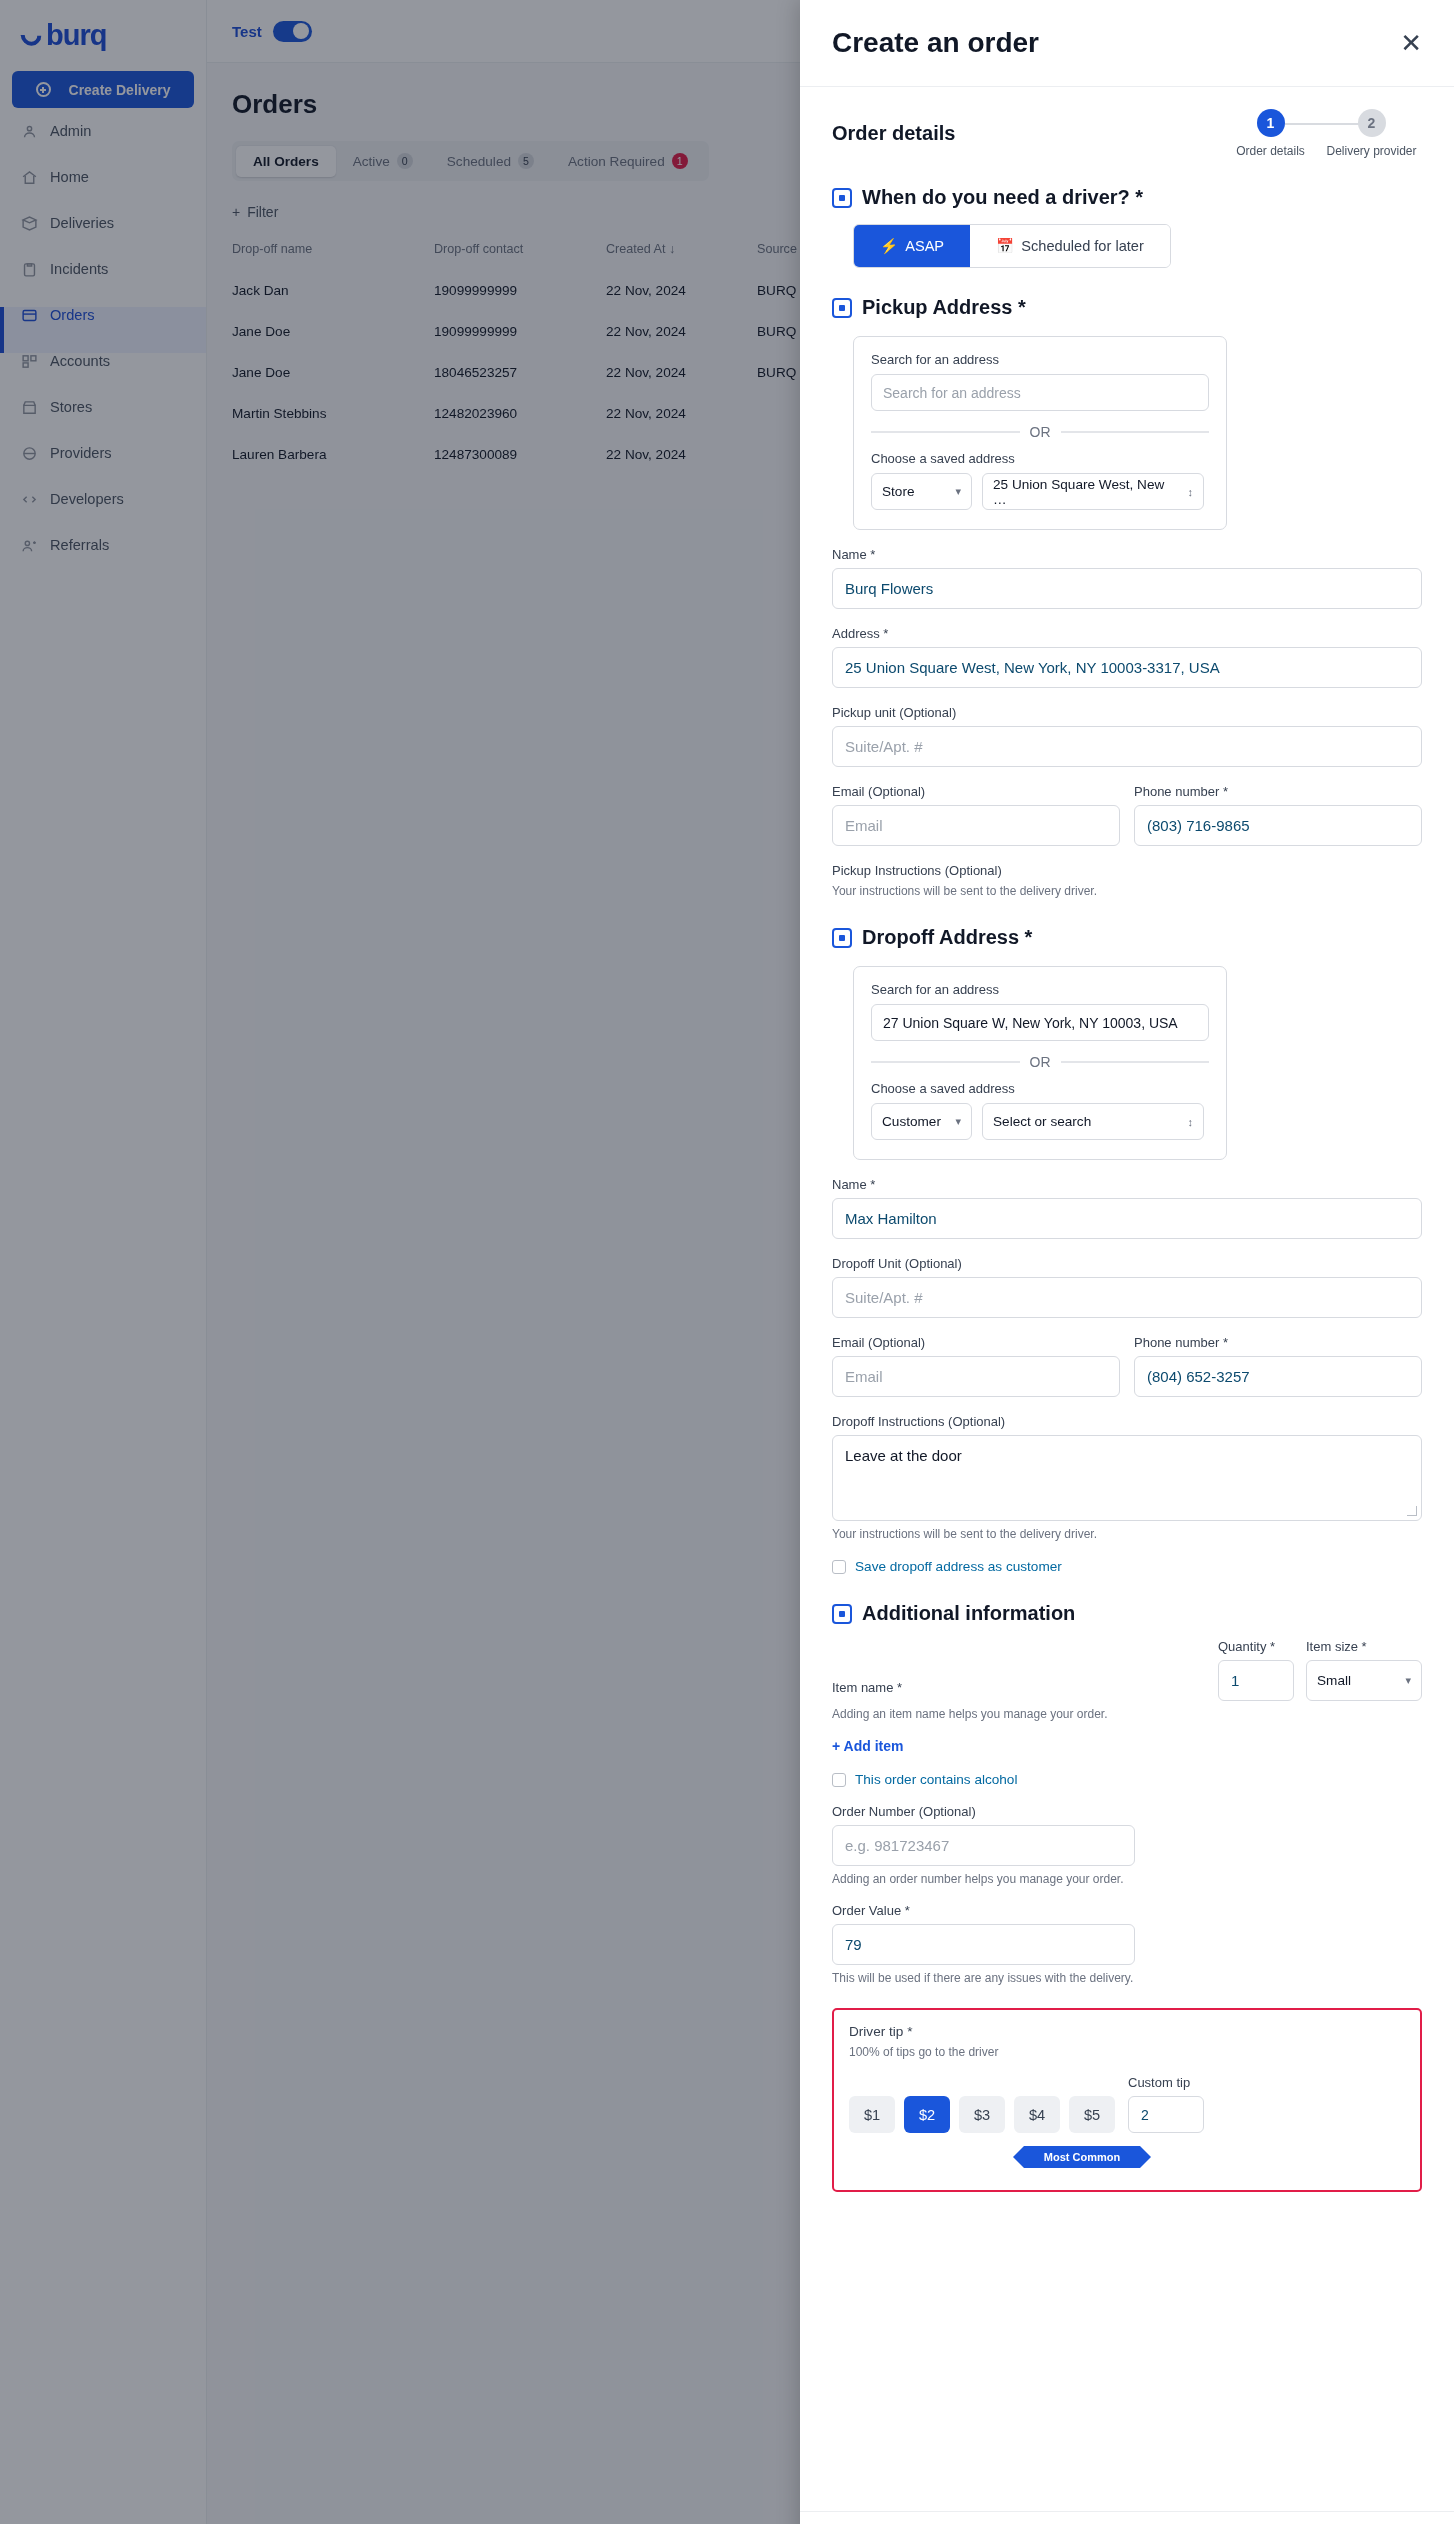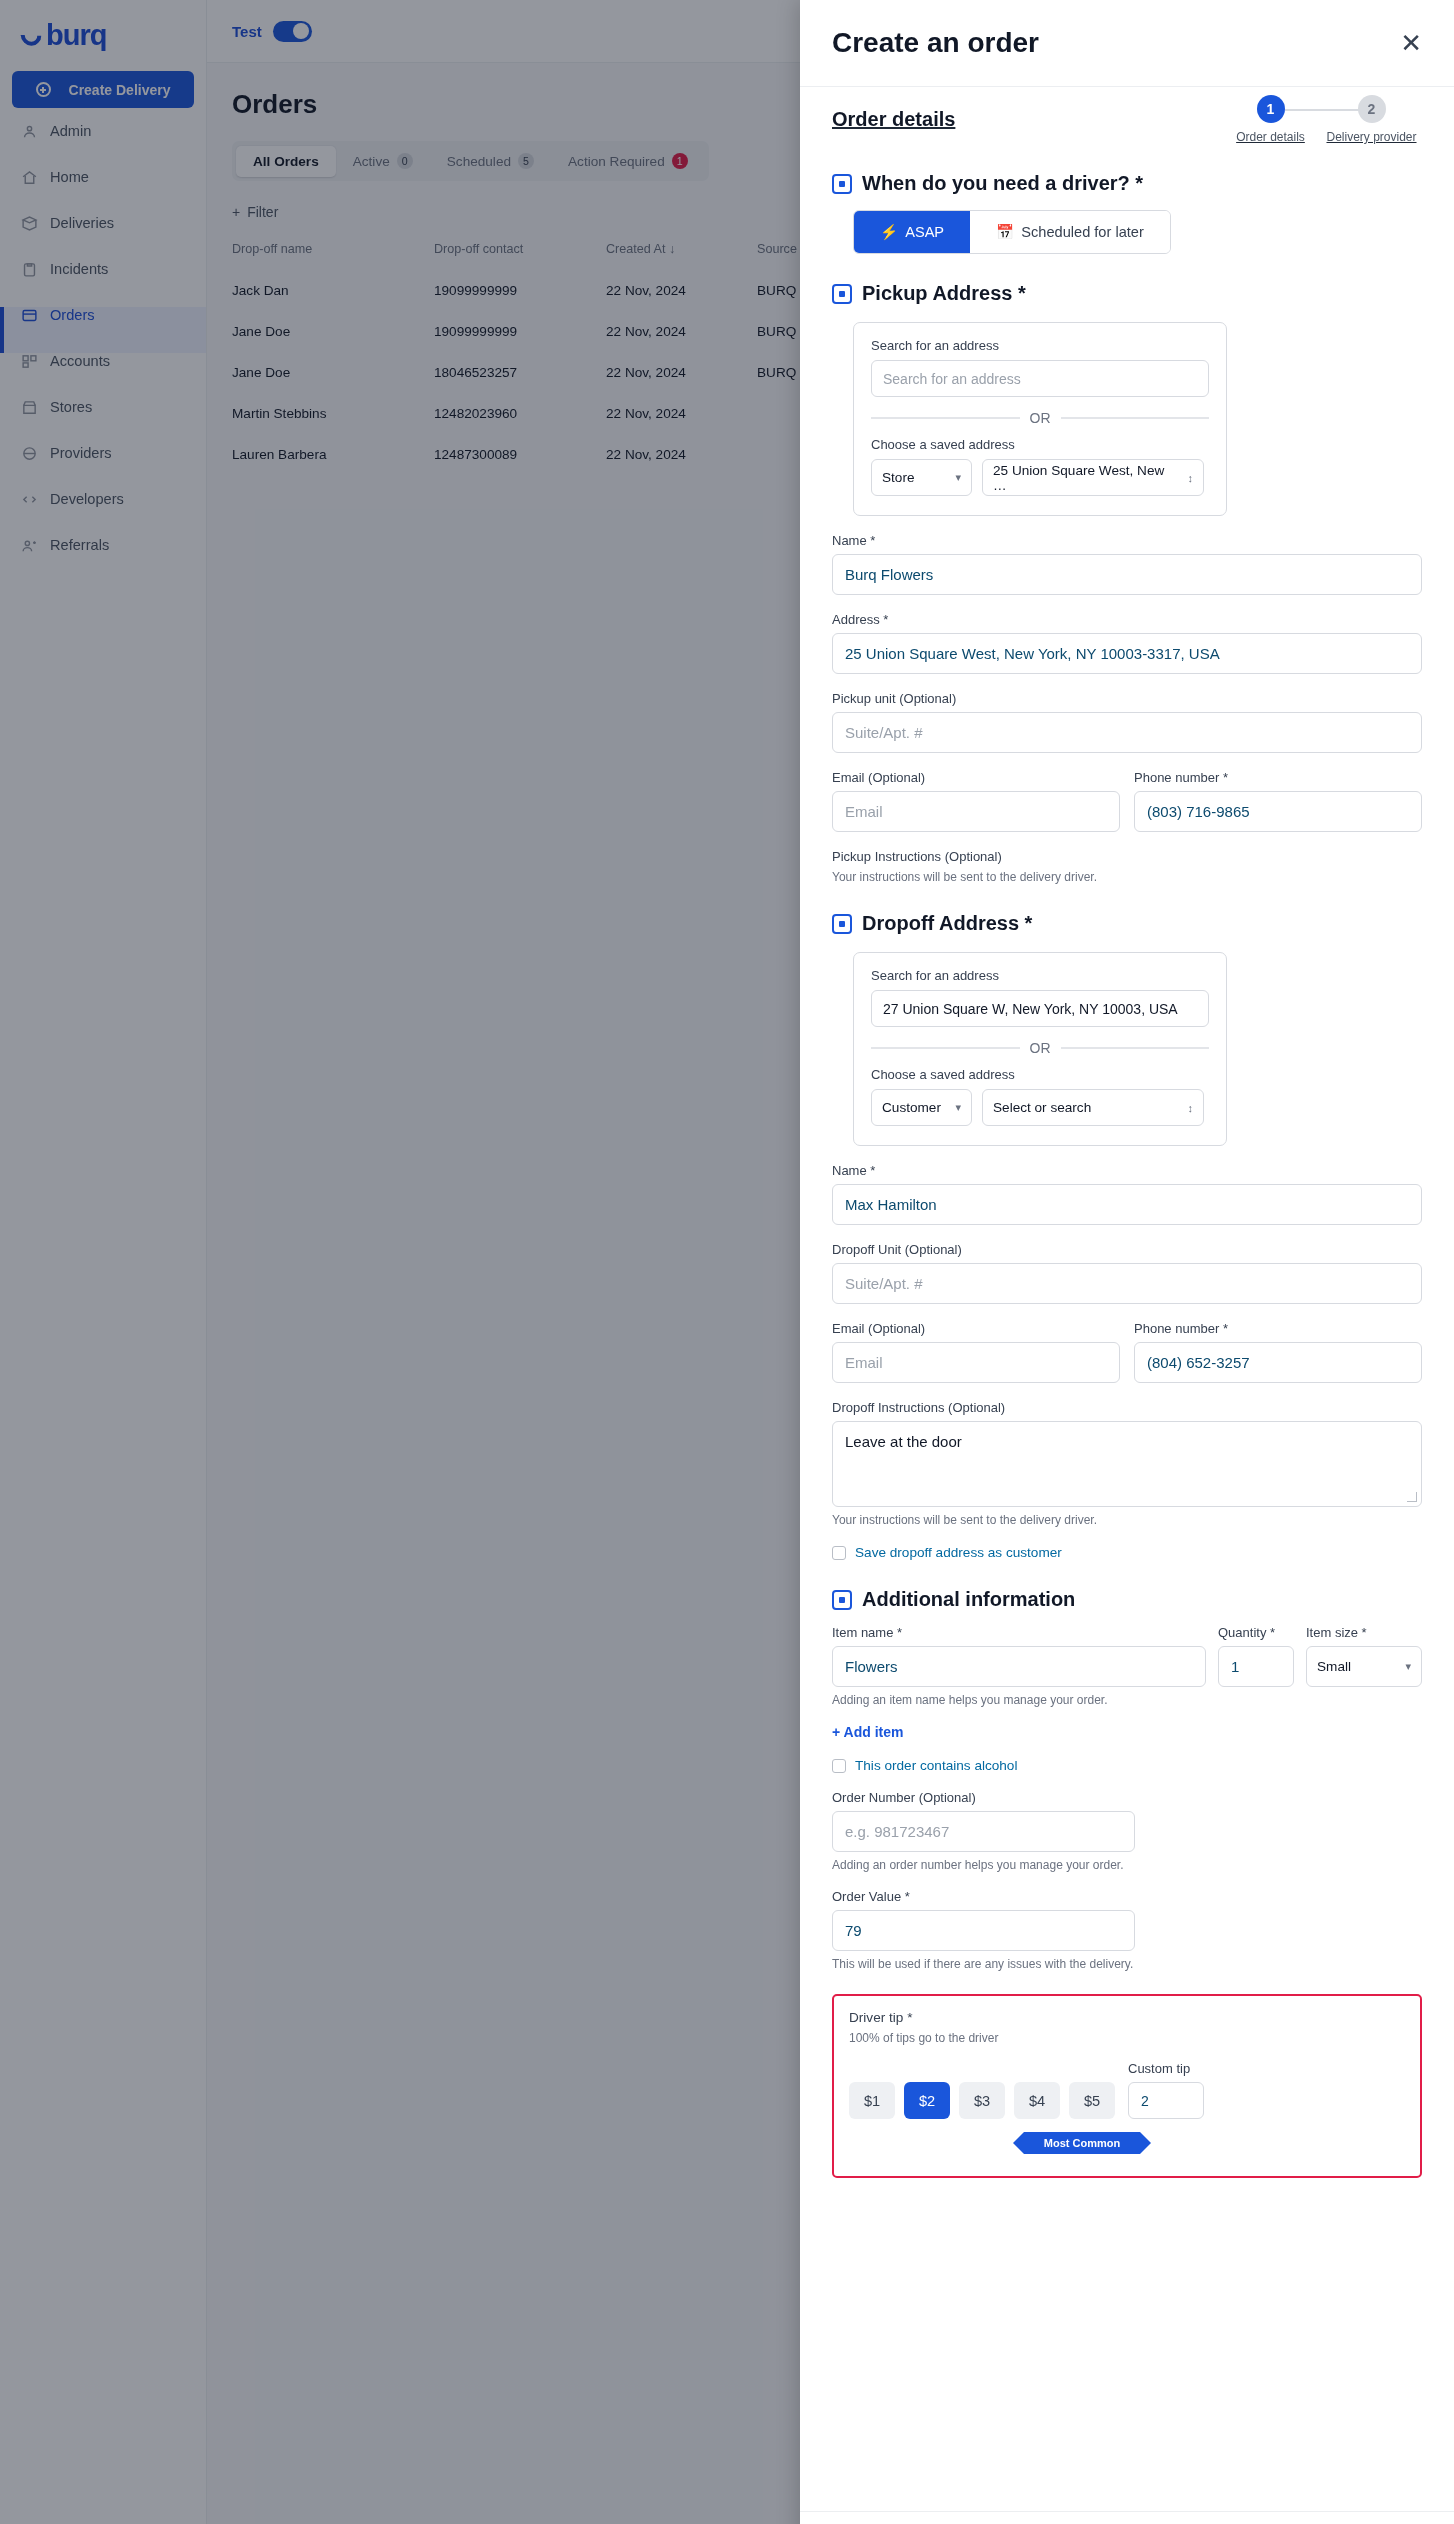--- a/index.html
+++ b/index.html
@@ -184,22 +184,21 @@
   }
   .drawer-footer {
     flex: 0 0 87px;
     border-top: 1.5px solid #eceef1;
     display: flex; align-items: center; justify-content: flex-end; gap: 14px;
     padding: 0 32px;
   }
 
   .section-head {
     display: flex; align-items: center; justify-content: space-between;
-    margin-top: 8px;
-    text-decoration: underline;
+    margin-top: 22px;
   }
   .section-title {
     font-size: 20px; font-weight: 700; color: #111827;
     display: flex; align-items: center; gap: 10px;
   }
   .sq-icon {
     width: 20px; height: 20px; border: 2px solid #1a56db; border-radius: 4px;
     display: inline-flex; align-items: center; justify-content: center;
     flex: 0 0 20px;
   }
@@ -685,21 +684,20 @@
     <div class="h-sub">
       <span class="sq-icon">
           <span class="dot"></span>
         </span>
       <span>Additional information</span>
     </div>
 
     <div class="addl-row">
       <div style="flex:1;">
         <div class="lbl">Item name *</div>
-        <div class="txt-input">Flowers</div>
       </div>
       <div style="width:76px;">
         <div class="lbl">Quantity *</div>
         <div class="txt-input">1</div>
       </div>
       <div style="width:116px;">
         <div class="lbl">Item size *</div>
         <div class="select" style="height:41px;">
           <span>Small</span>
           <span class="caret">▾</span>

